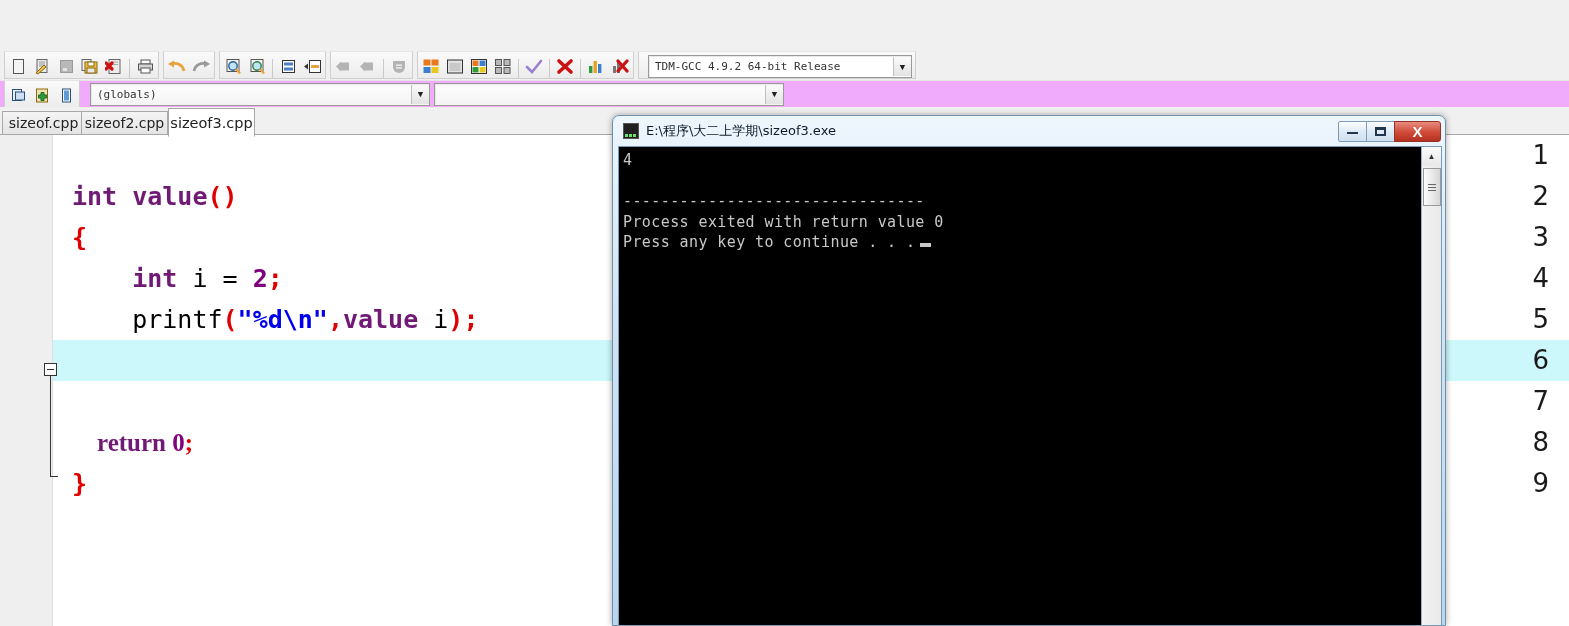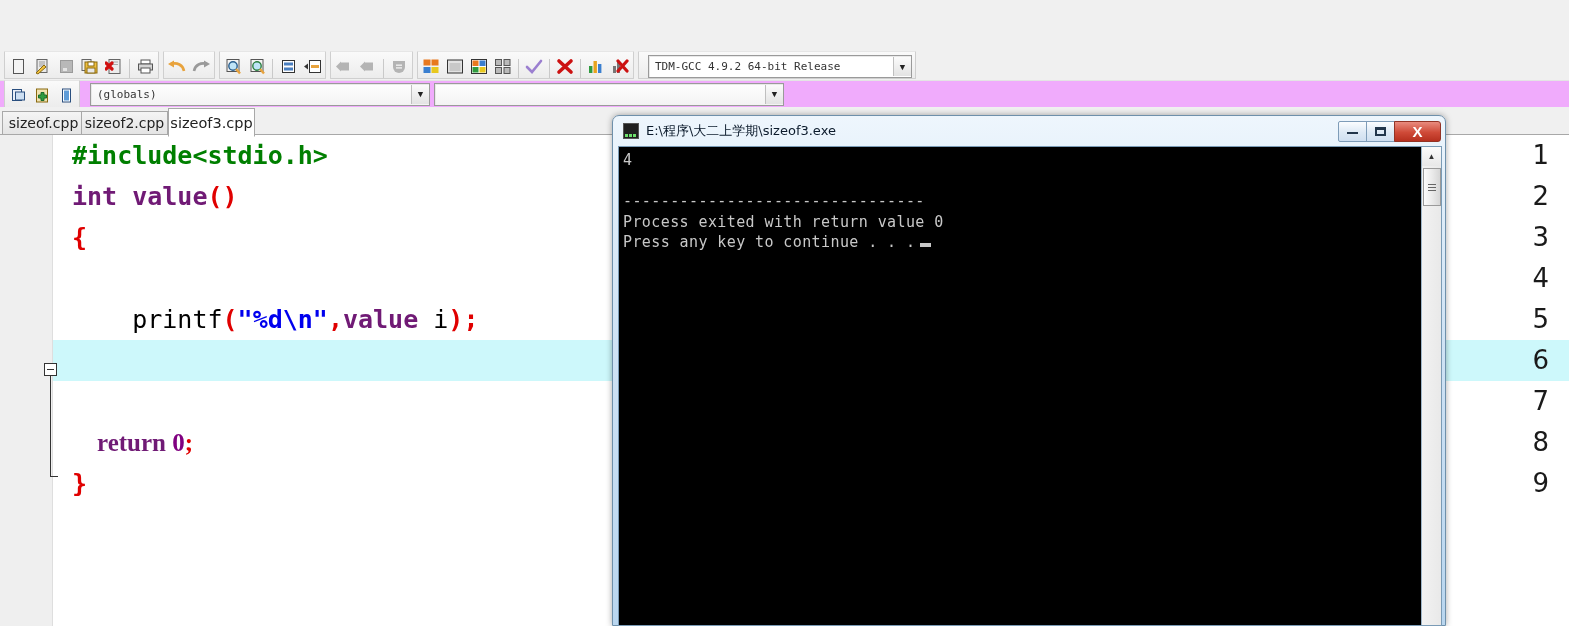--- a/index.html
+++ b/index.html
@@ -542,26 +542,26 @@
     <div class="lnum" style="top:246px;">7</div>
     <div class="lnum" style="top:287px;">8</div>
     <div class="lnum" style="top:328px;">9</div>
 
     <div class="fold-box"></div>
     <div class="fold-line"></div>
     <div class="fold-foot"></div>
 
     <div class="codearea">
 
-      <div class="code" style="top:0px;"><span class="t-pre">#include&lt;stdio.h&gt;</span></div>
 
       <div class="code" style="top:41px;"><span class="t-kw">int</span><span class="t-kw"> value</span><span class="t-paren">()</span></div>
 
       <div class="code" style="top:82px;"><span class="t-brace">{</span></div>
 
+      <div class="code" style="top:123px;"><span>    </span><span class="t-kw">int</span><span class="t-id"> i </span><span class="t-id">= </span><span class="t-num">2</span><span class="t-punc">;</span></div>
 
       <div class="code" style="top:164px;"><span>    </span><span class="t-id">printf</span><span class="t-paren">(</span><span class="t-str">"%d\n"</span><span class="t-punc">,</span><span class="t-kw">value</span><span class="t-id"> i</span><span class="t-paren">)</span><span class="t-punc">;</span></div>
 
       <div class="code" style="top:205px;"></div>
 
       <div class="code" style="top:246px;"></div>
 
       <div class="code" style="top:287px;font-family:Liberation Serif, serif;"><span>    </span><span class="t-kw">return</span><span class="t-num"> 0</span><span class="t-punc">;</span></div>
 
       <div class="code" style="top:328px;"><span class="t-brace">}</span></div>

